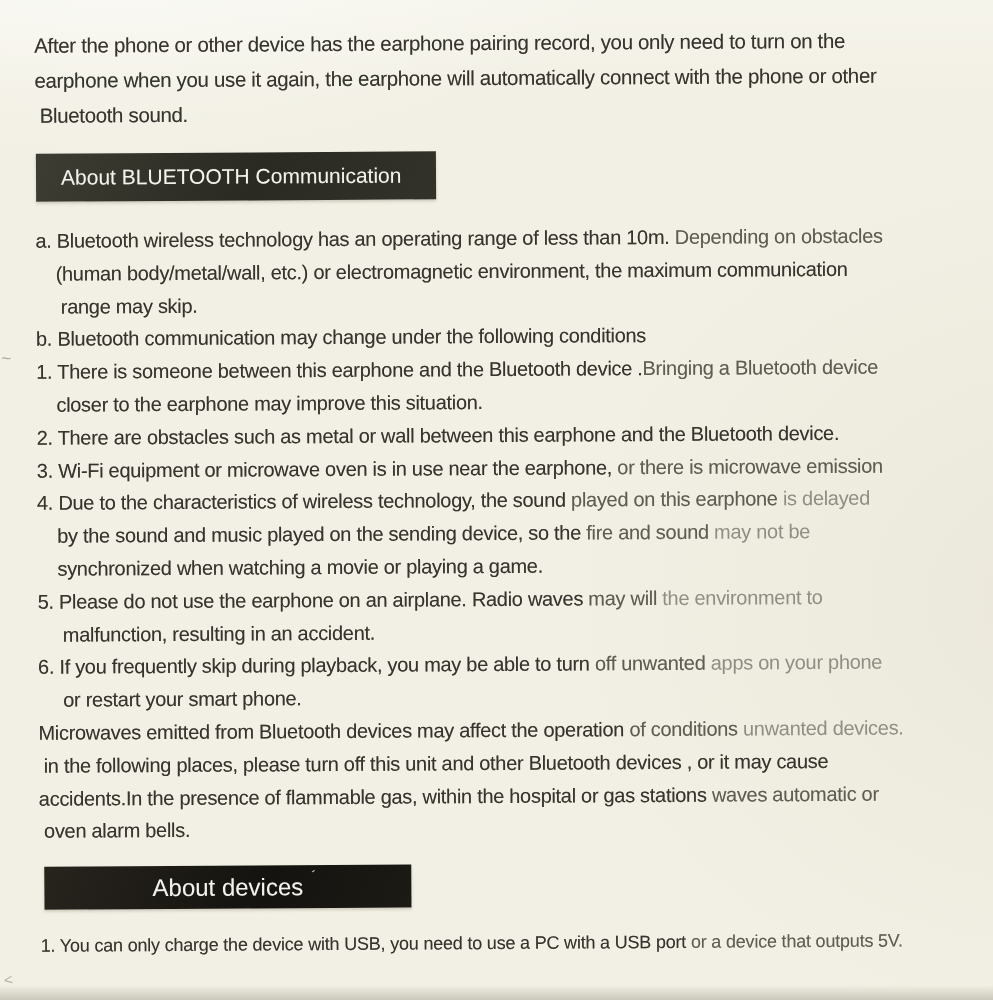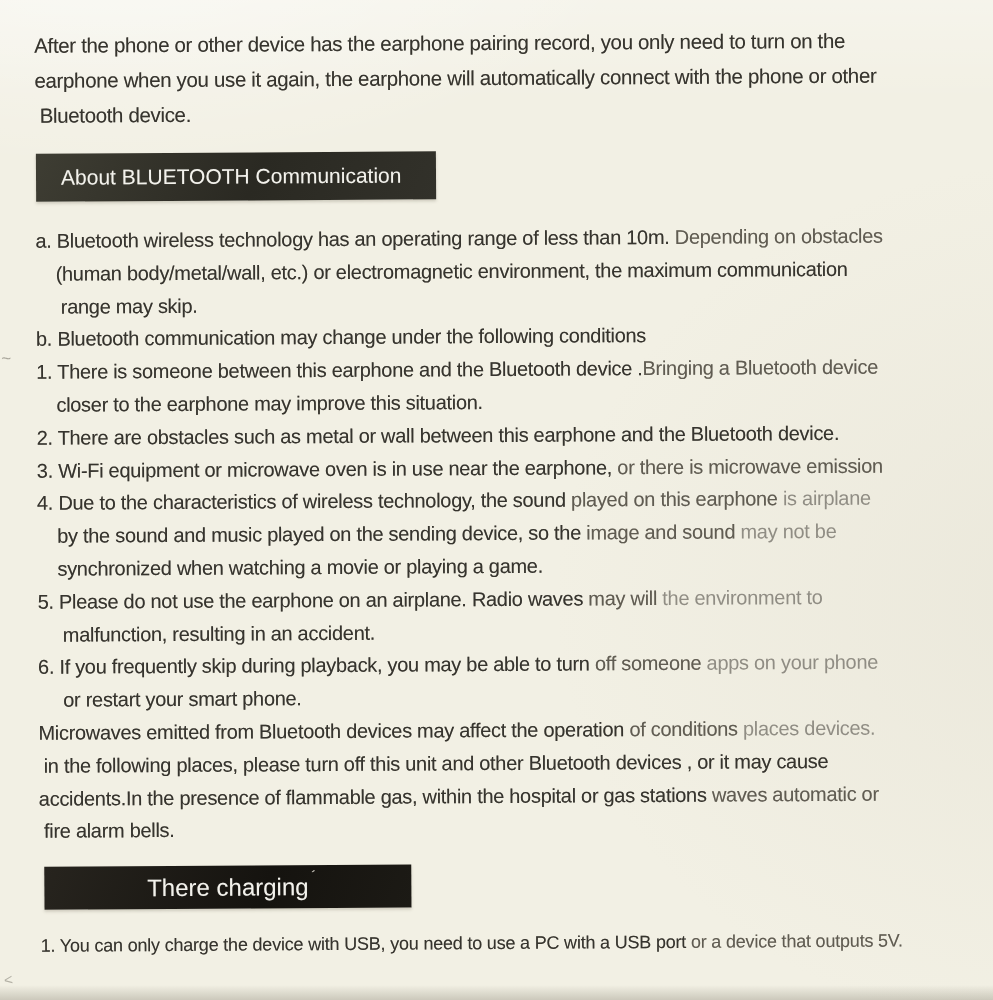--- a/index.html
+++ b/index.html
@@ -73,51 +73,51 @@
 </head>
 <body>
 
 <div class="paper"></div>
 
 <div class="content">
 
   <div class="intro">
       <div class="tline ind-0"><span class="seg tone-d">After the phone or other device has the earphone pairing record, you only need to turn on the</span></div>
       <div class="tline ind-0"><span class="seg tone-d">earphone when you use it again, the earphone will automatically connect with the phone or other</span></div>
-      <div class="tline ind-1"><span class="seg tone-d">Bluetooth device.</span></div>
+      <div class="tline ind-1"><span class="seg tone-d">Bluetooth sound.</span></div>
     </div>
 
   <div class="bar bar1">
     <span class="bar-title">About BLUETOOTH Communication</span>
   </div>
 
   <div class="body-list">
       <div class="tline ind-0"><span class="seg tone-d">a. Bluetooth wireless technology has an operating range of less than 10m. </span><span class="seg tone-m">Depending on obstacles</span></div>
       <div class="tline ind-2"><span class="seg tone-d">(human body/metal/wall, etc.) or electromagnetic environment, the maximum communication</span></div>
       <div class="tline ind-3"><span class="seg tone-d">range may skip.</span></div>
       <div class="tline ind-0"><span class="seg tone-d">b. Bluetooth communication may change under the following conditions</span></div>
       <div class="tline ind-0"><span class="seg tone-d">1. There is someone between this earphone and the Bluetooth device .</span><span class="seg tone-m">Bringing a Bluetooth device</span></div>
       <div class="tline ind-2"><span class="seg tone-d">closer to the earphone may improve this situation.</span></div>
       <div class="tline ind-0"><span class="seg tone-d">2. There are obstacles such as metal or wall between this earphone and the Bluetooth device.</span></div>
       <div class="tline ind-0"><span class="seg tone-d">3. Wi-Fi equipment or microwave oven is in use near the earphone, </span><span class="seg tone-m">or there is microwave emission</span></div>
-      <div class="tline ind-0"><span class="seg tone-d">4. Due to the characteristics of wireless technology, the sound </span><span class="seg tone-m">played on this earphone </span><span class="seg tone-f">is airplane</span></div>
-      <div class="tline ind-2"><span class="seg tone-d">by the sound and music played on the sending device, so the </span><span class="seg tone-m">image and sound </span><span class="seg tone-f">may not be</span></div>
+      <div class="tline ind-0"><span class="seg tone-d">4. Due to the characteristics of wireless technology, the sound </span><span class="seg tone-m">played on this earphone </span><span class="seg tone-f">is delayed</span></div>
+      <div class="tline ind-2"><span class="seg tone-d">by the sound and music played on the sending device, so the </span><span class="seg tone-m">fire and sound </span><span class="seg tone-f">may not be</span></div>
       <div class="tline ind-2"><span class="seg tone-d">synchronized when watching a movie or playing a game.</span></div>
       <div class="tline ind-0"><span class="seg tone-d">5. Please do not use the earphone on an airplane. Radio waves </span><span class="seg tone-m">may will </span><span class="seg tone-f">the environment to</span></div>
       <div class="tline ind-3"><span class="seg tone-d">malfunction, resulting in an accident.</span></div>
-      <div class="tline ind-0"><span class="seg tone-d">6. If you frequently skip during playback, you may be able to turn </span><span class="seg tone-m">off someone </span><span class="seg tone-f">apps on your phone</span></div>
+      <div class="tline ind-0"><span class="seg tone-d">6. If you frequently skip during playback, you may be able to turn </span><span class="seg tone-m">off unwanted </span><span class="seg tone-f">apps on your phone</span></div>
       <div class="tline ind-3"><span class="seg tone-d">or restart your smart phone.</span></div>
-      <div class="tline ind-0"><span class="seg tone-d">Microwaves emitted from Bluetooth devices may affect the operation </span><span class="seg tone-m">of conditions </span><span class="seg tone-f">places devices.</span></div>
+      <div class="tline ind-0"><span class="seg tone-d">Microwaves emitted from Bluetooth devices may affect the operation </span><span class="seg tone-m">of conditions </span><span class="seg tone-f">unwanted devices.</span></div>
       <div class="tline ind-1"><span class="seg tone-d">in the following places, please turn off this unit and other Bluetooth devices , or it may cause</span></div>
       <div class="tline ind-0"><span class="seg tone-d">accidents.In the presence of flammable gas, within the hospital or gas stations </span><span class="seg tone-m">waves automatic or</span></div>
-      <div class="tline ind-1"><span class="seg tone-d">fire alarm bells.</span></div>
+      <div class="tline ind-1"><span class="seg tone-d">oven alarm bells.</span></div>
     </div>
 
   <div class="bar bar2">
-    <span class="bar-title">There charging</span>
+    <span class="bar-title">About devices</span>
     <span class="accent-mark">´</span>
   </div>
 
   <div class="charging-list">
       <div class="tline ind-0"><span class="seg tone-d">1. You can only charge the device with USB, you need to use a PC with a USB port </span><span class="seg tone-m">or a device that outputs 5V.</span></div>
     </div>
 
   <span class="speck speck-tilde">~</span>
   <span class="speck speck-corner">&lt;</span>
 

